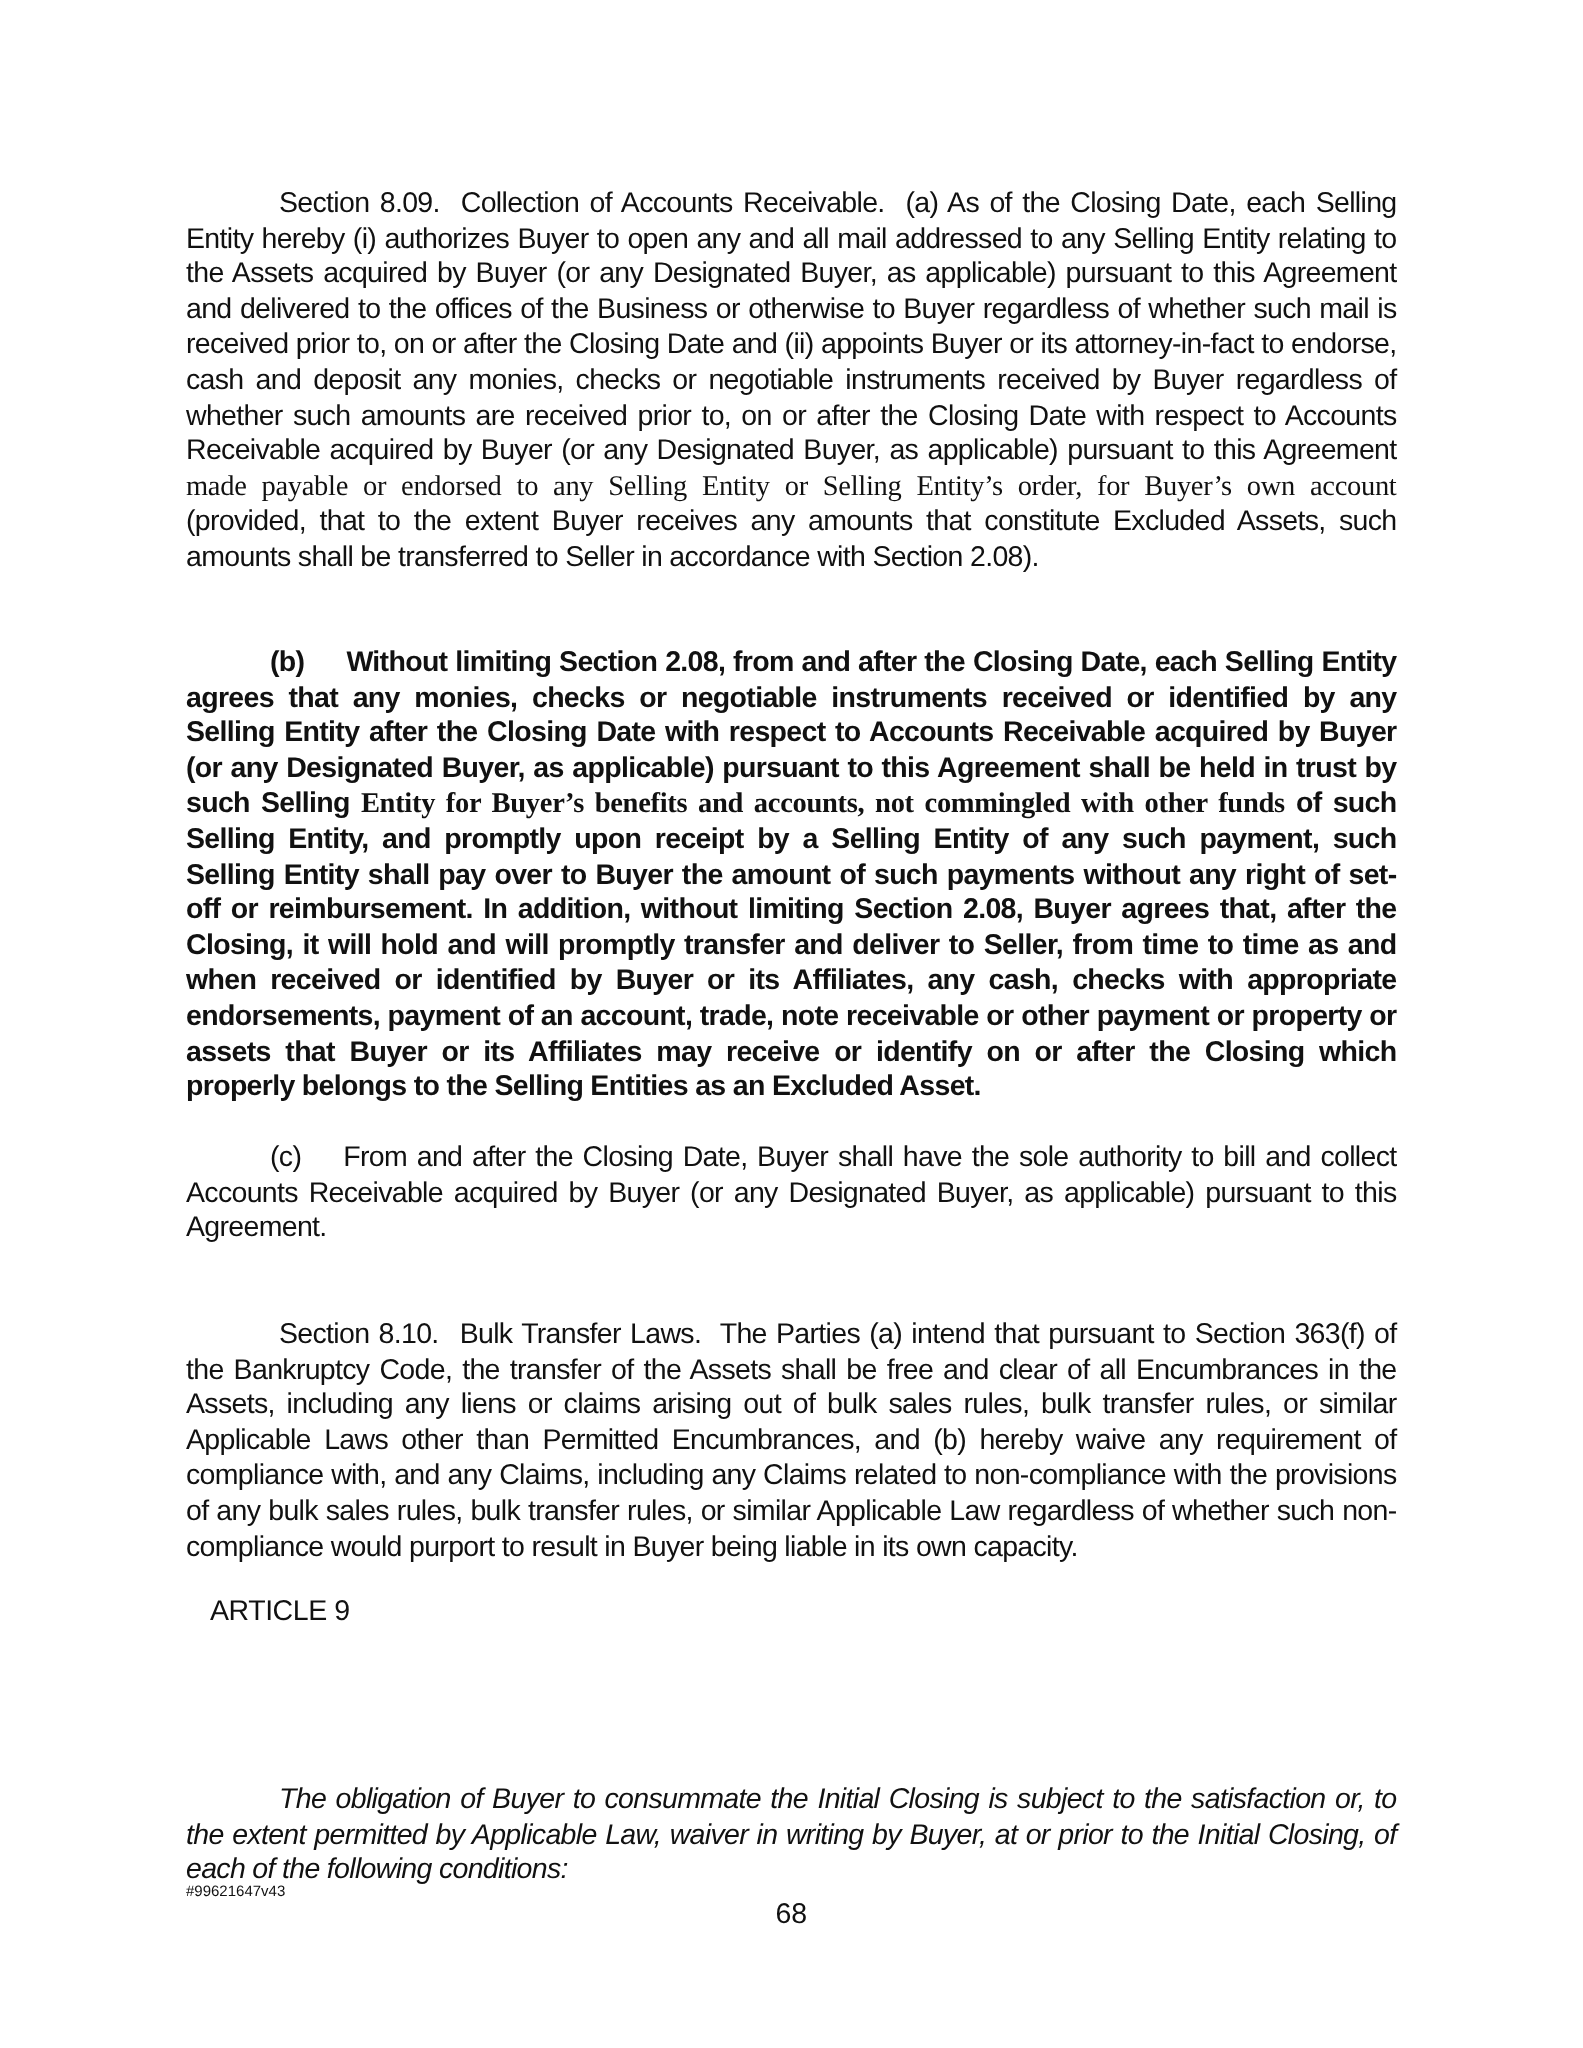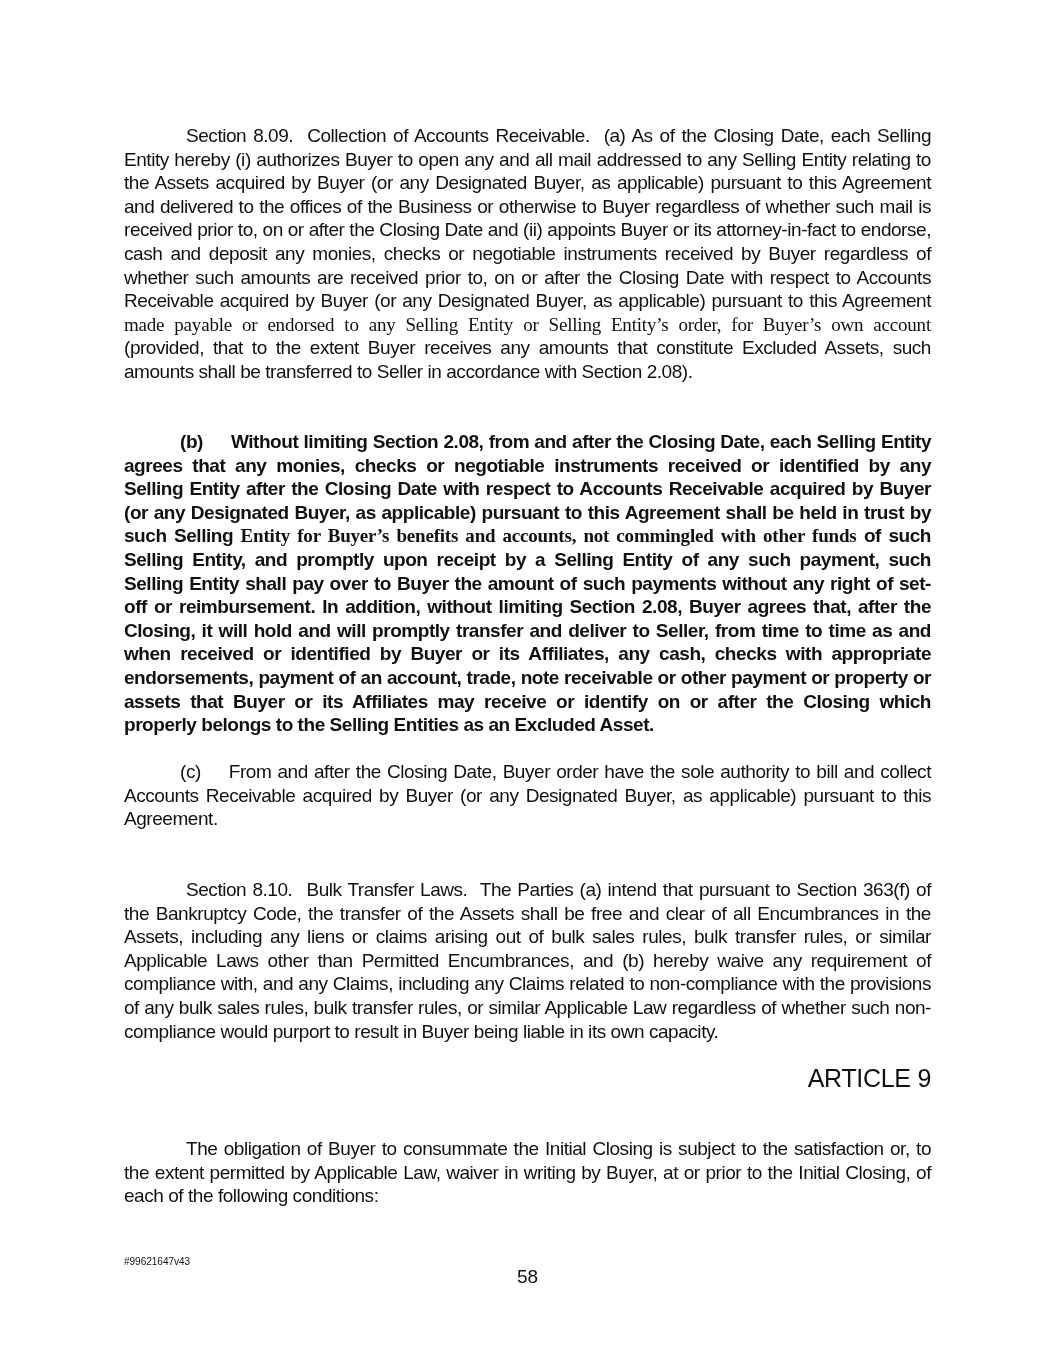--- a/index.html
+++ b/index.html
@@ -51,29 +51,29 @@
     .tab-sm {
       display: inline-block;
       width: 14px;
     }
     #p-809 { top: 124px; }
     #p-809b { top: 430px; font-weight: bold; }
     #p-809c { top: 760px; }
     #p-810 { top: 852px; margin-top: 26px; }
     .heading {
       position: absolute;
-      left: 124px;
+      left: 140px;
       width: 807px;
-      text-align: right;
-      font-size: 25px;
+      text-align: left;
+      font-size: 19px;
       letter-spacing: -0.3px;
     }
     #article-num { top: 1064px; }
     #article-title { top: 1091px; }
-    #p-art9 { top: 1137px; }
+    #p-art9 { top: 1188px; font-style: italic; }
     .page-number {
       position: absolute;
       top: 1266px;
       left: 0;
       width: 1055px;
       text-align: center;
       font-size: 19px;
     }
     .doc-id {
       position: absolute;
@@ -95,34 +95,34 @@
   </div>
 
   <div class="body-text" id="p-809b">
     <p class="para sub">
       <span>(b)</span><span class="tab"></span><span>Without limiting Section 2.08, from and after the Closing Date, each Selling Entity agrees that any monies, checks or negotiable instruments received or identified by any Selling Entity after the Closing Date with respect to Accounts Receivable acquired by Buyer (or any Designated Buyer, as applicable) pursuant to this Agreement shall be held in trust by such Selling </span><span class="serif">Entity for Buyer’s benefits and accounts, not commingled with other funds</span><span> of such Selling Entity, and promptly upon receipt by a Selling Entity of any such payment, such Selling Entity shall pay over to Buyer the amount of such payments without any right of set-off or reimbursement.  In addition, without limiting Section 2.08, Buyer agrees that, after the Closing, it will hold and will promptly transfer and deliver to Seller, from time to time as and when received or identified by Buyer or its Affiliates, any cash, checks with appropriate endorsements, payment of an account, trade, note receivable or other payment or property or assets that Buyer or its Affiliates may receive or identify on or after the Closing which properly belongs to the Selling Entities as an Excluded Asset.</span>
     </p>
   </div>
 
   <div class="body-text" id="p-809c">
     <p class="para sub">
-      <span>(c)</span><span class="tab"></span><span>From and after the Closing Date, Buyer order have the sole authority to bill and collect Accounts Receivable acquired by Buyer (or any Designated Buyer, as applicable) pursuant to this Agreement.</span>
+      <span>(c)</span><span class="tab"></span><span>From and after the Closing Date, Buyer shall have the sole authority to bill and collect Accounts Receivable acquired by Buyer (or any Designated Buyer, as applicable) pursuant to this Agreement.</span>
     </p>
   </div>
 
   <div class="body-text" id="p-810">
     <p class="para">
       <span>Section 8.10.</span><span class="tab-sm"></span><span>Bulk Transfer Laws.</span>&nbsp;&nbsp;<span>The Parties (a) intend that pursuant to Section 363(f) of the Bankruptcy Code, the transfer of the Assets shall be free and clear of all Encumbrances in the Assets, including any liens or claims arising out of bulk sales rules, bulk transfer rules, or similar Applicable Laws other than Permitted Encumbrances, and (b) hereby waive any requirement of compliance with, and any Claims, including any Claims related to non-compliance with the provisions of any bulk sales rules, bulk transfer rules, or similar Applicable Law regardless of whether such non-compliance would purport to result in Buyer being liable in its own capacity.</span>
     </p>
   </div>
 
   <div class="heading" id="article-num">ARTICLE 9</div>
 
   <div class="body-text" id="p-art9">
     <p class="para">
       <span>The obligation of Buyer to consummate the Initial Closing is subject to the satisfaction or, to the extent permitted by Applicable Law, waiver in writing by Buyer, at or prior to the Initial Closing, of each of the following conditions:</span>
     </p>
   </div>
 
-  <div class="page-number">58</div>
+  <div class="page-number">68</div>
   <div class="doc-id">#99621647v43</div>
 
 </div>
 
 </body></html>

